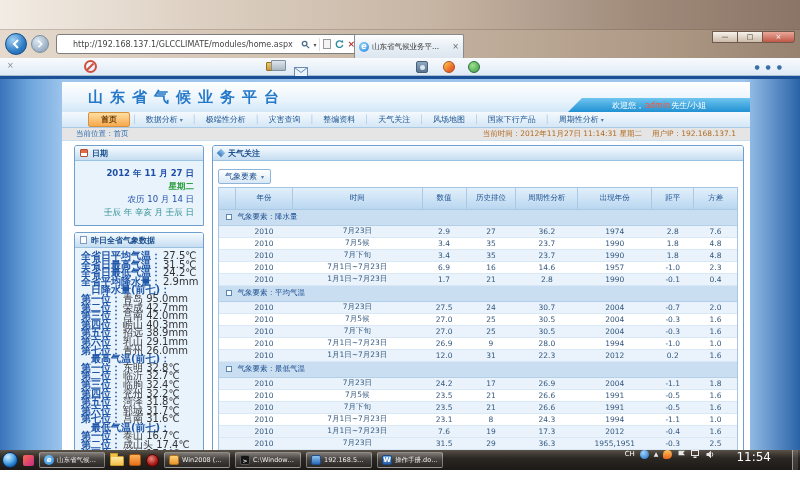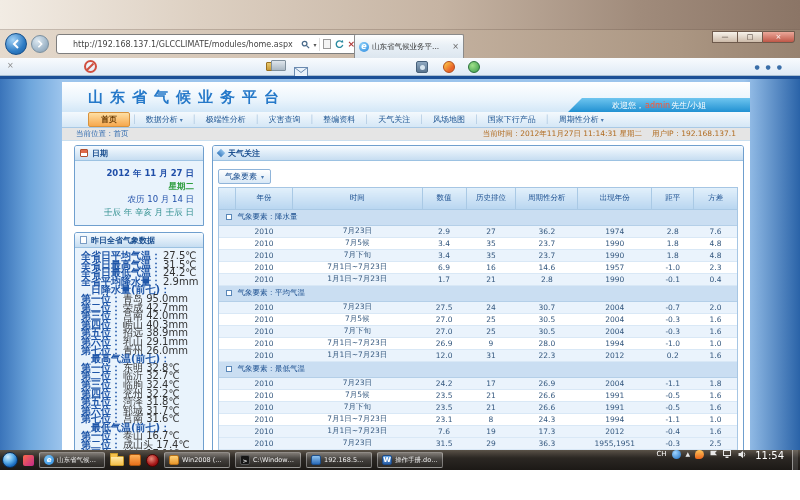--- a/index.html
+++ b/index.html
@@ -145,21 +145,21 @@
 .folder-ico::before{content:"";position:absolute;left:-1px;top:-4px;width:6px;height:3px;background:#f3bf4a;
  border:1px solid #c89a2a;border-bottom:none;border-radius:1px 1px 0 0}
 .orange-ico{width:12px;height:12px;border-radius:2px;background:linear-gradient(#ffb25a,#e8701a);border:1px solid #a85510;flex:none}
 .media-ico{width:13px;height:13px;border-radius:50%;border:1px solid #500;flex:none;
  background:radial-gradient(circle at 40% 35%,#e88a7a,#a81a1a 60%,#700000)}
 .tray{margin-left:auto;display:flex;align-items:flex-start;gap:5px}
 .tray .lang{font-size:7px;color:#fff}
 .shield-ico{width:9px;height:9px;border-radius:50%;background:radial-gradient(circle at 35% 30%,#9fd4ff,#1a6cc0);flex:none}
 .tray-expand{font-size:6px;color:#e8e8e8}
 .flame-ico{width:9px;height:9px;border-radius:50% 50% 50% 2px;background:linear-gradient(#ffc45a,#e8641a);flex:none}
-.tray .clock{font-size:10px;color:#fff;margin:0 3px}
+.tray .clock{font-size:12px;color:#fff;margin:0 16px}
 .desk-sliver{width:6px;height:20px;background:rgba(255,255,255,.12);border-left:1px solid rgba(255,255,255,.45);flex:none}
 
 col.c-cb{width:3.2%} col.c-year{width:11%} col.c-time{width:25%} col.c-val{width:8.5%}
 col.c-rank{width:9.6%} col.c-ext{width:12%} col.c-yr2{width:14.2%} col.c-ano{width:8.2%} col.c-var{width:8.3%}
 </style>
 </head>
 <body>
 
 <div class="screen">
 

